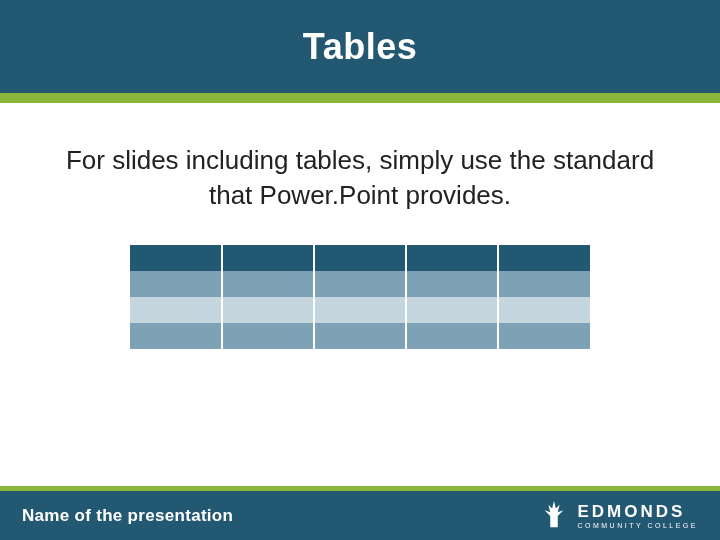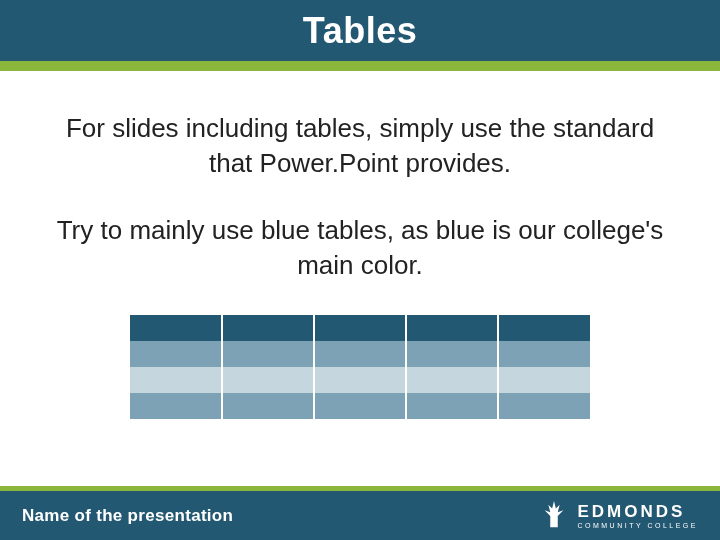--- a/index.html
+++ b/index.html
@@ -1,19 +1,19 @@
 <!DOCTYPE html>
 <html><head>
 <meta charset="utf-8">
 <style>
   * { margin: 0; padding: 0; box-sizing: border-box; }
   html, body { width: 720px; height: 540px; font-family: Arial, Helvetica, sans-serif; background: #fff; }
   .slide { width: 720px; height: 540px; position: relative; background: #fff; overflow: hidden; }
 
-  .title-bar { width: 100%; height: 61px; background: #235873; display: flex; align-items: center; justify-content: center; }
+  .title-bar { width: 100%; height: 93px; background: #235873; display: flex; align-items: center; justify-content: center; }
   .title-bar h1 { color: #fff; font-size: 36px; font-weight: 700; letter-spacing: 0.5px; }
   .accent-line { width: 100%; height: 10px; background: #89b63b; }
 
   .content { padding: 40px 50px 0 50px; text-align: center; }
   .content p { font-size: 26px; line-height: 1.35; color: #222; margin-bottom: 32px; font-weight: 400; }
 
   .demo-table { margin: 0 auto; border-collapse: collapse; width: 460px; }
   .demo-table th, .demo-table td { height: 26px; border-right: 2px solid #fff; }
   .demo-table tr th:last-child, .demo-table tr td:last-child { border-right: none; }
   .demo-table thead th { background: #235873; }
@@ -33,21 +33,20 @@
 
 <div class="slide">
 
   <div class="title-bar">
     <h1>Tables</h1>
   </div>
   <div class="accent-line"></div>
 
   <div class="content">
     <p>For slides including tables, simply use the standard that Power.Point provides.</p>
-    <p>Try to mainly use blue tables, as blue is our college's main color.</p>
 
     <table class="demo-table">
       <thead>
         <tr>
           <th></th>
           <th></th>
           <th></th>
           <th></th>
           <th></th>
         </tr>

